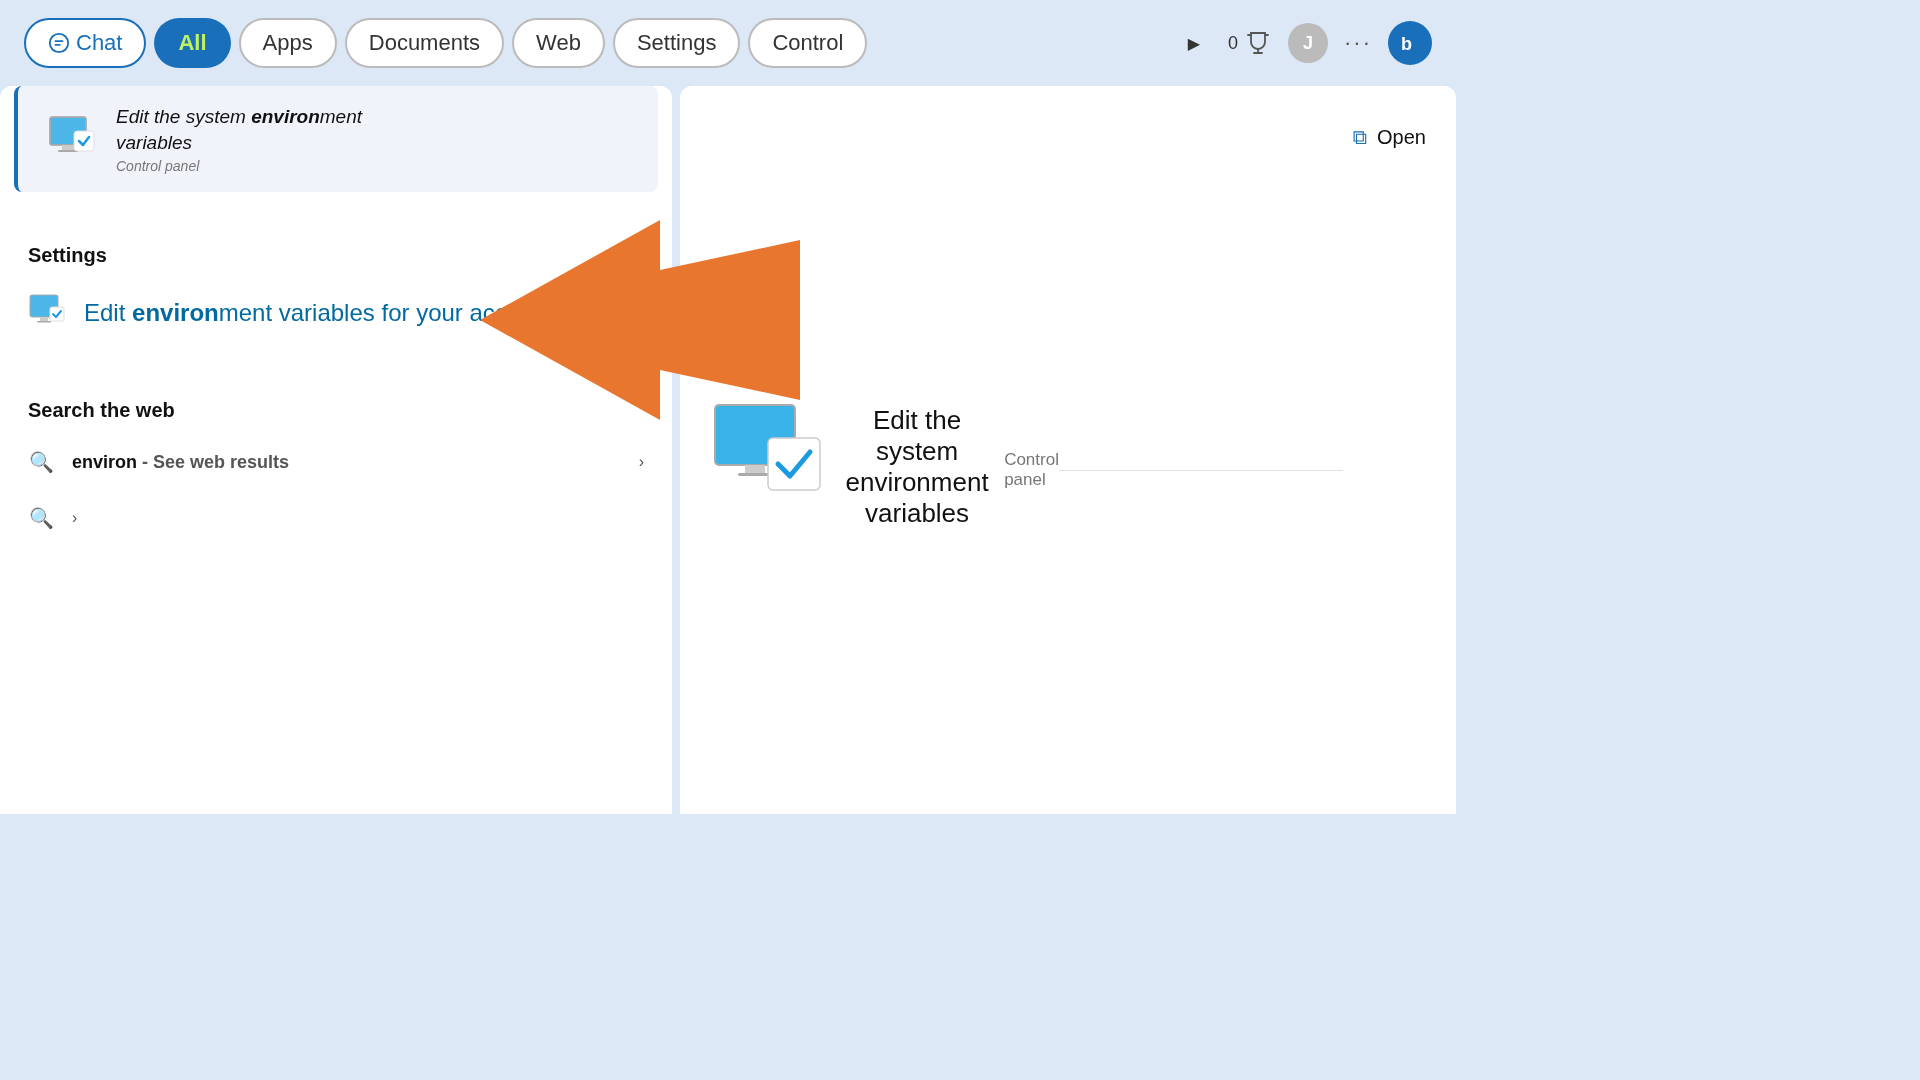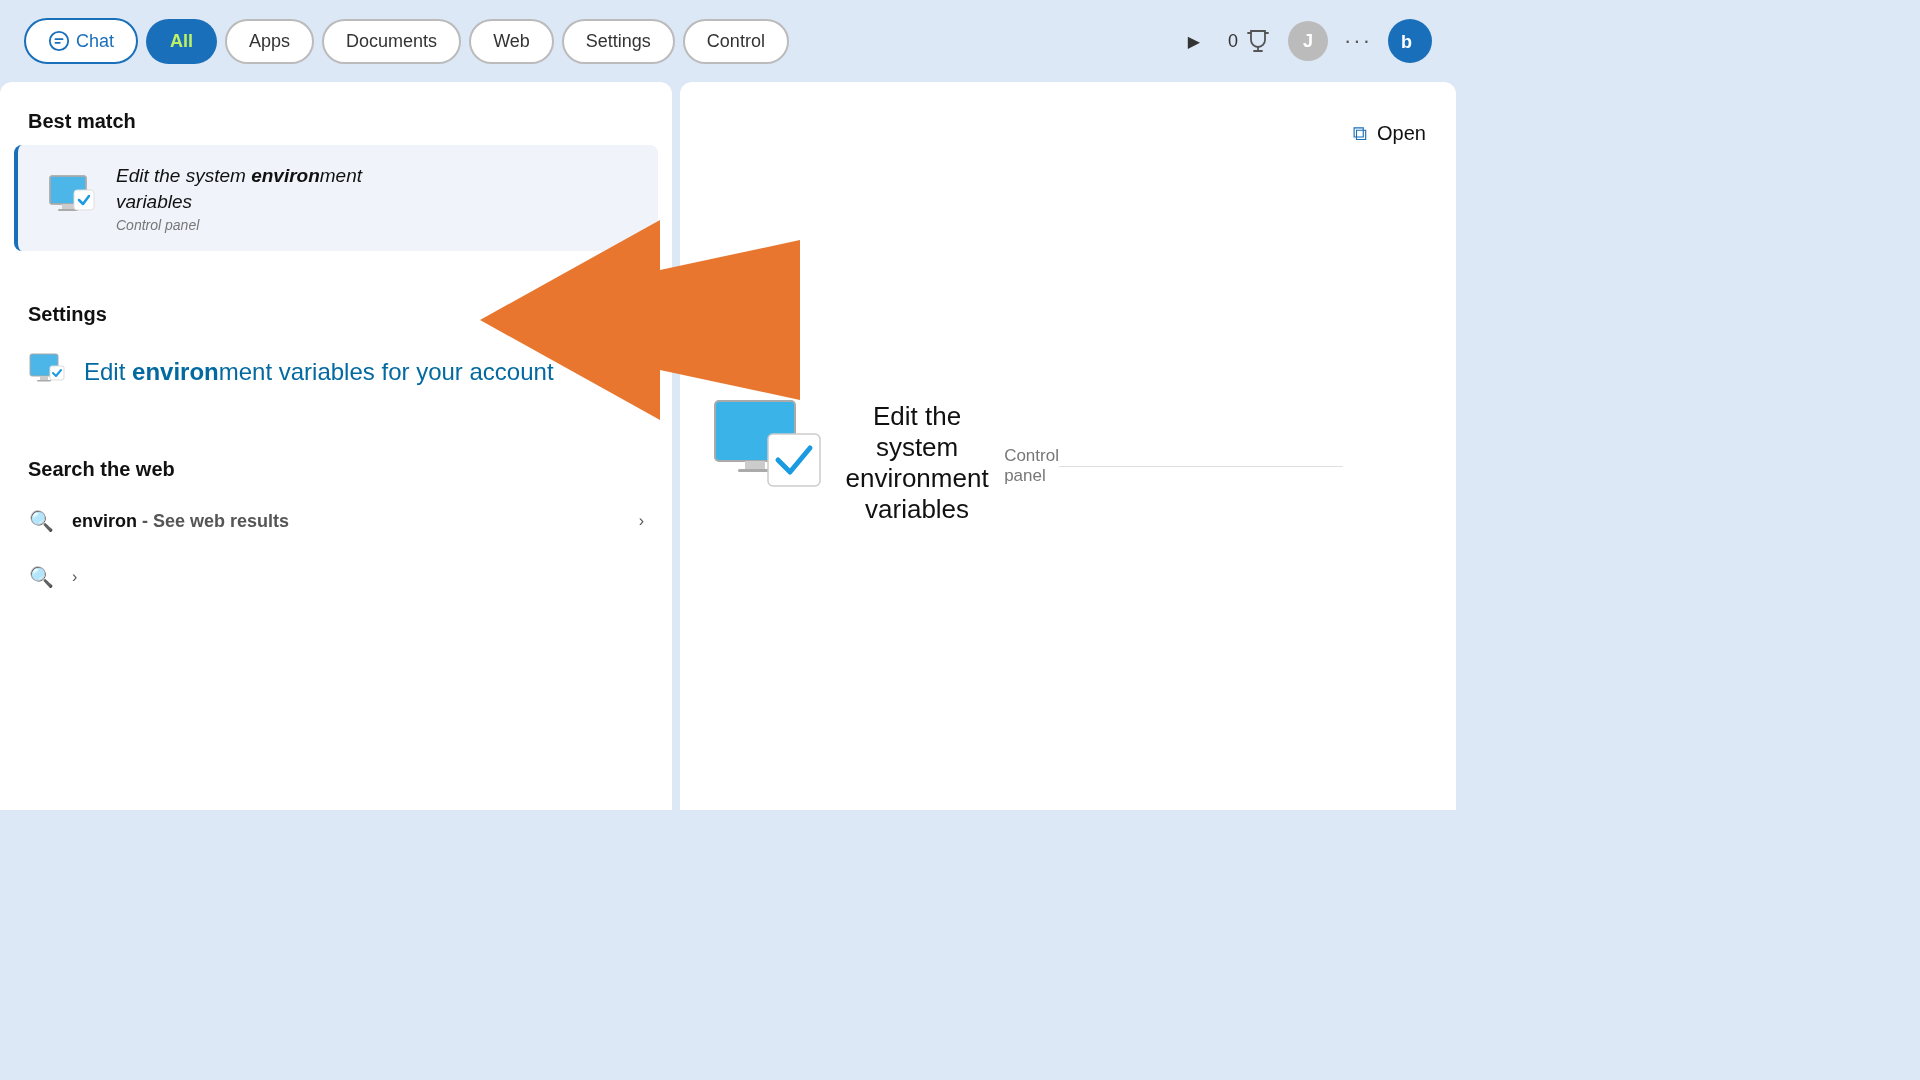--- a/index.html
+++ b/index.html
@@ -20,21 +20,21 @@
       gap: 8px;
       background: #dce8f5;
     }
 
     .tab {
       display: flex;
       align-items: center;
       gap: 6px;
       padding: 10px 22px;
       border-radius: 50px;
-      font-size: 18px;
+      font-size: 22px;
       cursor: pointer;
       border: 2px solid transparent;
       font-weight: 400;
       white-space: nowrap;
     }
 
     .tab-chat {
       border: 2px solid #1a6fba;
       color: #1a6fba;
       background: white;
@@ -384,21 +384,20 @@
         <text x="4" y="20" font-size="18" fill="white" font-family="Arial" font-weight="bold">b</text>
       </svg>
     </div>
   </div>
 </div>
 
 <div class="main-content">
 
   <div class="left-panel">
 
-    <div class="section-label">Best match</div>
 
     <div class="best-match-item">
 
       <div class="item-icon">
         <svg viewBox="0 0 52 52" fill="none">
 
           <rect x="4" y="4" width="36" height="28" rx="2" fill="#4db6e8" stroke="#aaa" stroke-width="1"></rect>
           <rect x="4" y="4" width="36" height="28" rx="2" fill="none" stroke="#aaa" stroke-width="1.5"></rect>
           <rect x="16" y="32" width="12" height="5" fill="#ccc"></rect>
           <rect x="12" y="37" width="20" height="2" rx="1" fill="#aaa"></rect>

